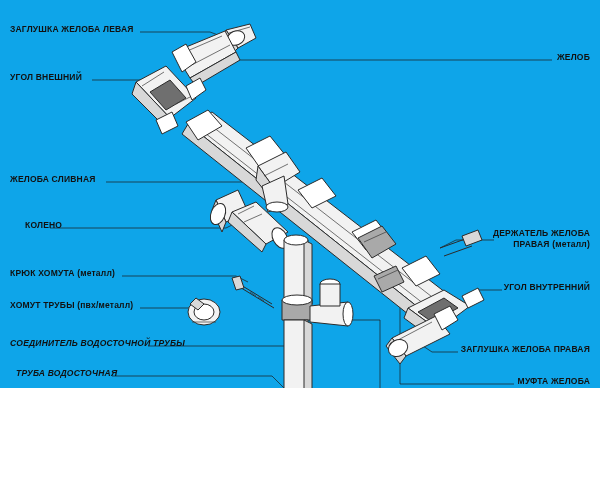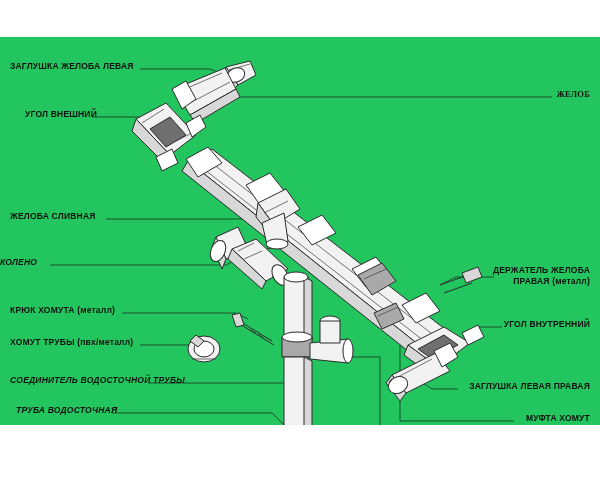--- a/index.html
+++ b/index.html
@@ -7,23 +7,22 @@
     padding: 0;
     background: #ffffff;
   }
   body {
     font-family: "Liberation Sans", sans-serif;
   }
   #canvas {
     position: relative;
     width: 600px;
     height: 388px;
-    background: #22c55e;
+    background: #0ea5e9;
     overflow: hidden;
-    margin-top: 37px;
   }
   .label {
     position: absolute;
     font-size: 8.5px;
     font-weight: bold;
     color: #111111;
     letter-spacing: 0.2px;
     line-height: 11px;
     white-space: pre-line;
   }
@@ -240,39 +239,39 @@
 
     <g>
       <ellipse class="part-fill-white" cx="330" cy="284" rx="10" ry="5"></ellipse>
       <path class="part-fill-light" d="M320 284 L340 284 L340 306 L320 306 Z"></path>
     </g>
 
   </svg>
 
   <div class="label" style="left:10px; top:24px; width:140px;">ЗАГЛУШКА ЖЕЛОБА ЛЕВАЯ</div>
 
-  <div class="label right" style="left:446px; top:52px; width:144px;font-family:Liberation Serif, serif;">ЖЕЛОБ</div>
-
-  <div class="label" style="left:25px; top:72px; width:120px;">УГОЛ ВНЕШНИЙ</div>
+  <div class="label right" style="left:446px; top:52px; width:144px;">ЖЕЛОБ</div>
+
+  <div class="label" style="left:10px; top:72px; width:120px;">УГОЛ ВНЕШНИЙ</div>
 
   <div class="label" style="left:10px; top:174px; width:140px;">ЖЕЛОБА СЛИВНАЯ</div>
 
-  <div class="label" style="left:0; top:220px; width:100px;font-style:italic;">КОЛЕНО</div>
+  <div class="label" style="left:25px; top:220px; width:100px;">КОЛЕНО</div>
 
   <div class="label right" style="left:430px; top:228px; width:160px;">ДЕРЖАТЕЛЬ ЖЕЛОБА
 ПРАВАЯ (металл)</div>
 
   <div class="label" style="left:10px; top:268px; width:160px;">КРЮК ХОМУТА (металл)</div>
 
   <div class="label" style="left:10px; top:300px; width:180px;">ХОМУТ ТРУБЫ (пвх/металл)</div>
 
   <div class="label right" style="left:430px; top:282px; width:160px;">УГОЛ ВНУТРЕННИЙ</div>
 
   <div class="label" style="left:10px; top:338px; width:200px;font-style:italic;">СОЕДИНИТЕЛЬ ВОДОСТОЧНОЙ ТРУБЫ</div>
 
-  <div class="label right" style="left:400px; top:344px; width:190px;">ЗАГЛУШКА ЛЕВАЯ ПРАВАЯ</div>
+  <div class="label right" style="left:400px; top:344px; width:190px;">ЗАГЛУШКА ЖЕЛОБА ПРАВАЯ</div>
 
   <div class="label" style="left:16px; top:368px; width:160px;font-style:italic;">ТРУБА ВОДОСТОЧНАЯ</div>
 
-  <div class="label right" style="left:450px; top:376px; width:140px;">МУФТА ХОМУТ</div>
+  <div class="label right" style="left:450px; top:376px; width:140px;">МУФТА ЖЕЛОБА</div>
 
 
 </div>
 
 </body></html>

